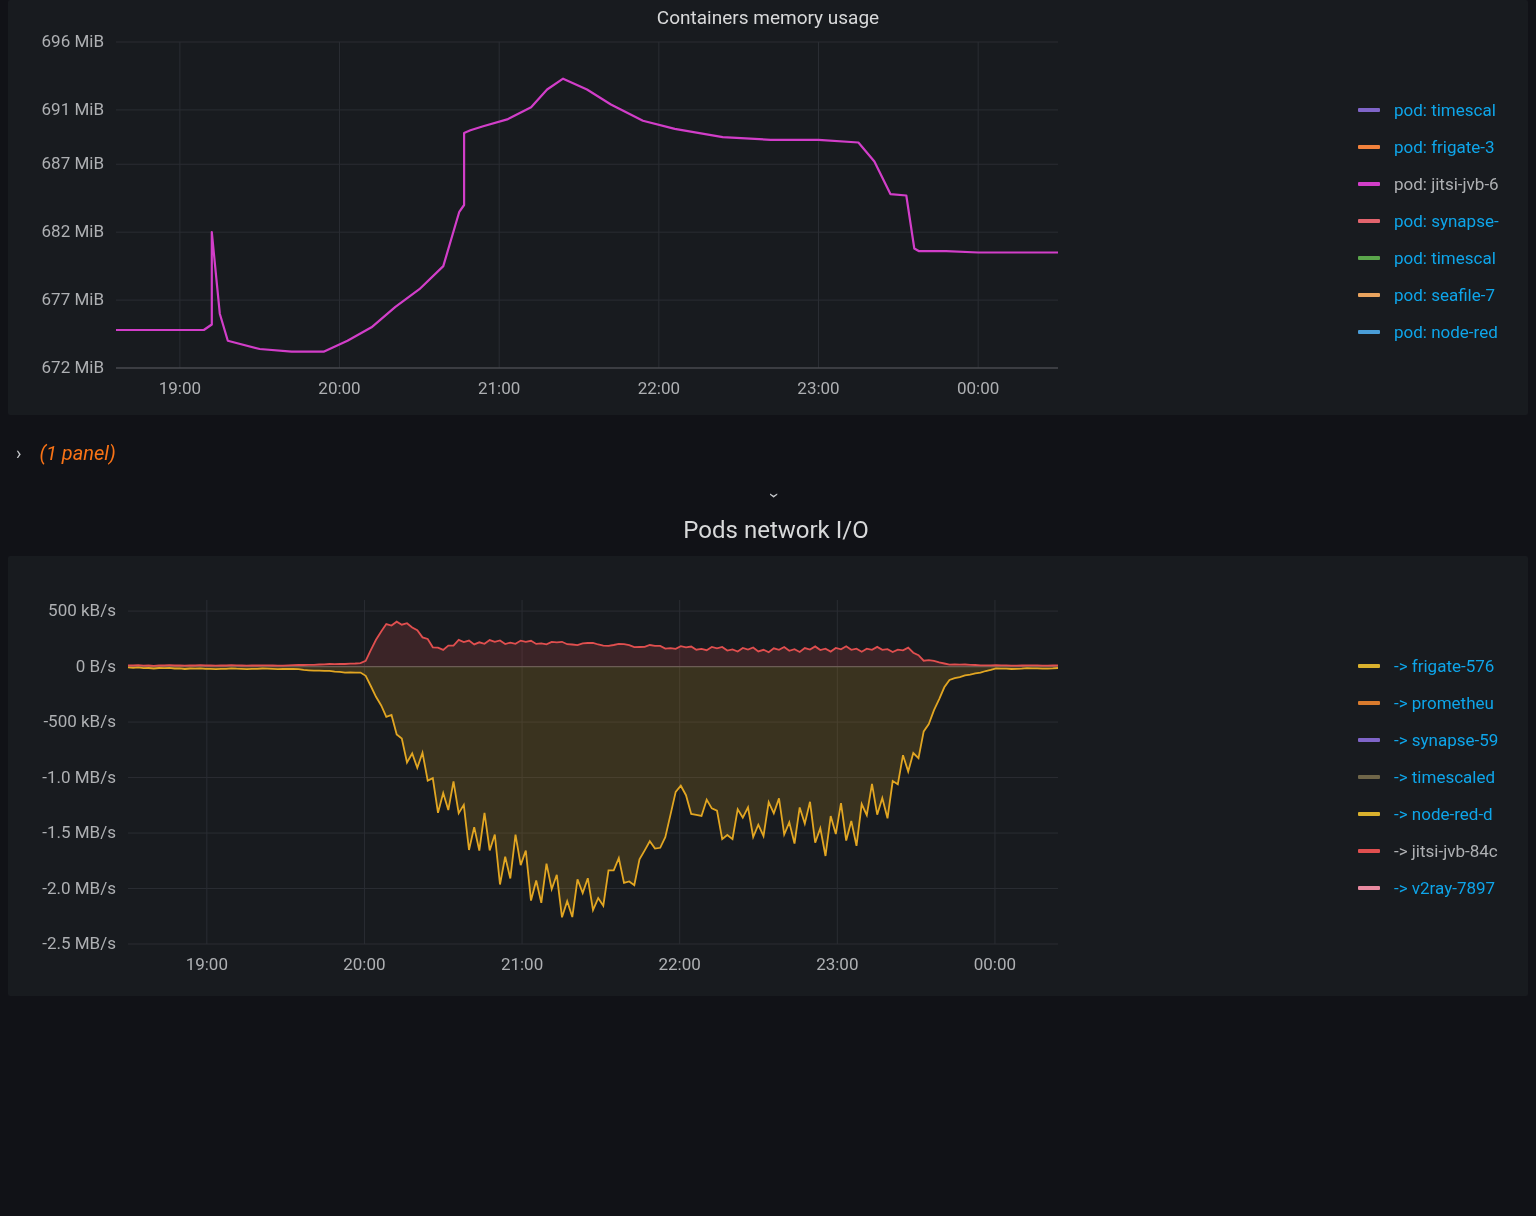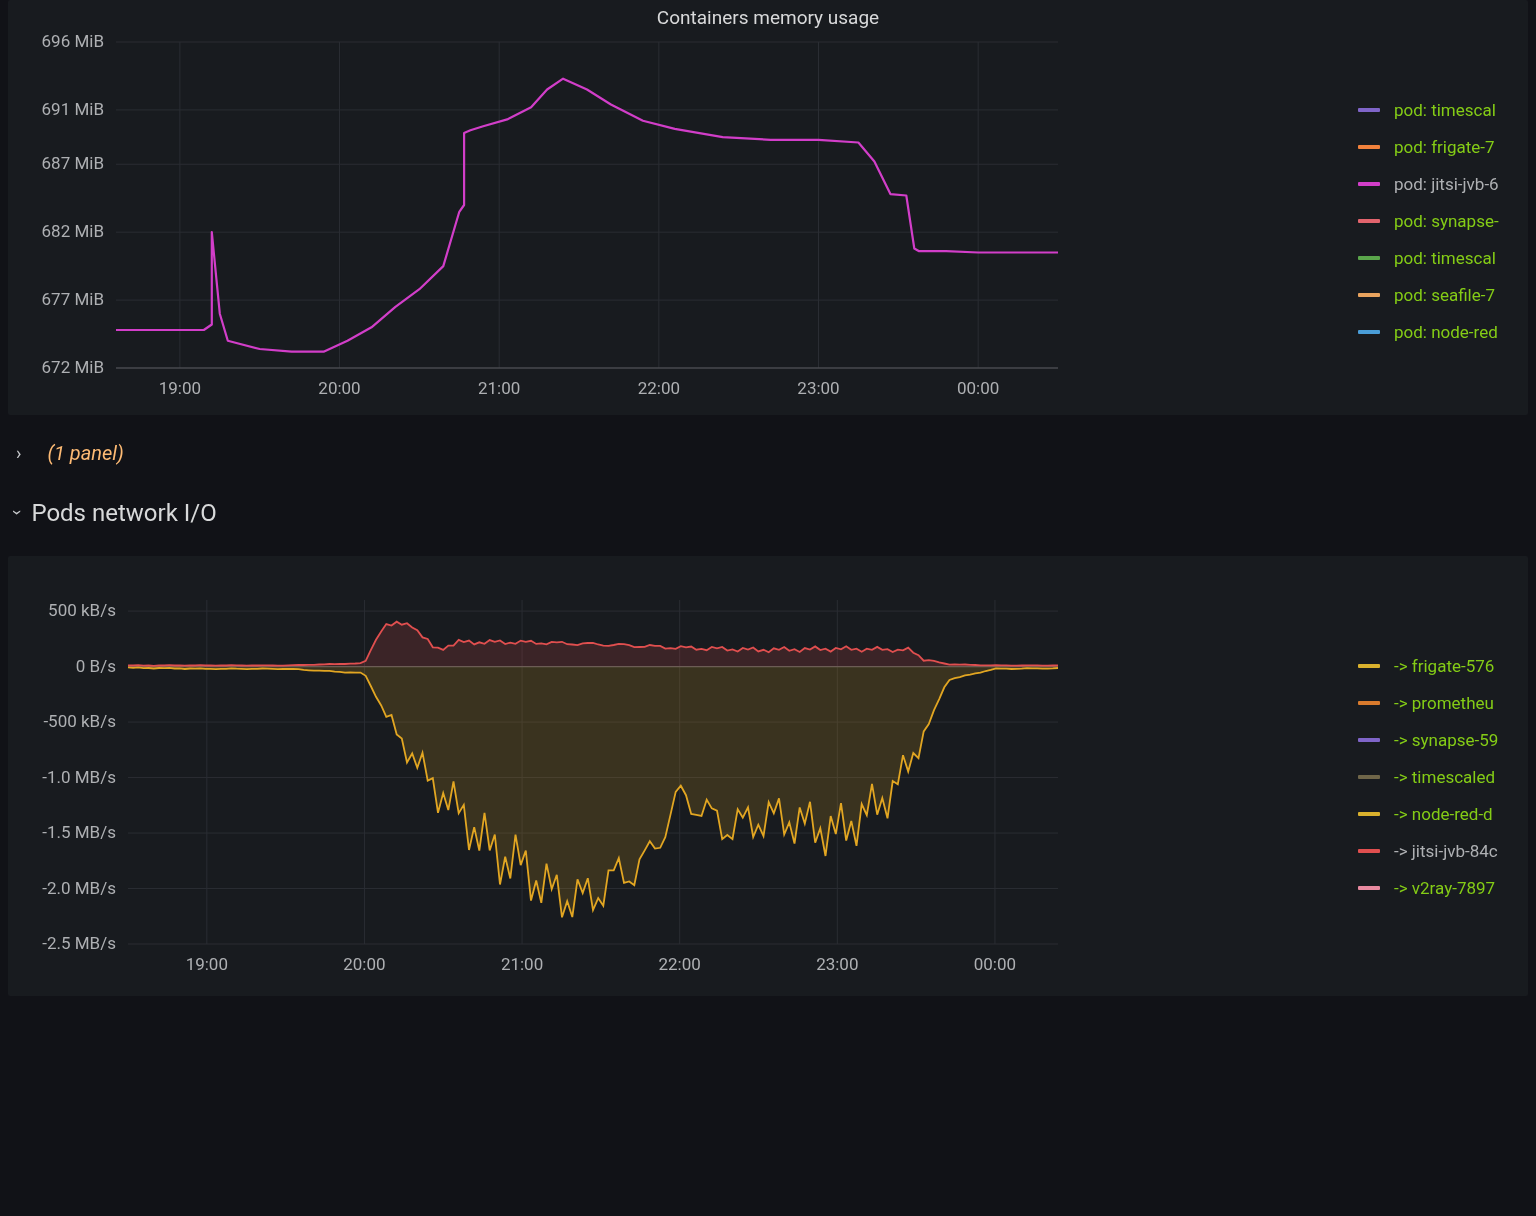--- a/index.html
+++ b/index.html
@@ -3,35 +3,35 @@
 <meta charset="utf-8">
 <style>
   html,body{margin:0;padding:0;background:#111217;color:#c7c9cc;font-family:Roboto,"Helvetica Neue",Arial,sans-serif;font-size:14px;}
   .wrap{width:1536px;height:1216px;overflow:hidden;text-decoration:underline;}
 
   .panel{position:relative;background:#181b1f;border-radius:2px;}
   .panel-title{position:absolute;top:6px;left:0;right:0;text-align:center;color:#d8d9da;font-size:19px;}
   .legend{position:absolute;right:0;display:flex;flex-direction:column;gap:17px;font-size:17px;color:#aeb0b3;}
   .legend-item{display:flex;align-items:center;gap:14px;cursor:pointer;}
   .swatch{width:22px;height:4px;border-radius:1px;}
-  .legend-item.dim{color:#84cc16;}
+  .legend-item.dim{color:#0ea5e9;}
 
   .row-header{height:55px;display:flex;align-items:center;gap:10px;padding-left:18px;color:#d8d9da;font-size:24px;cursor:pointer;}
-  .row-header .sub{color:#fdba74;font-style:italic;font-size:20px;margin-left:16px;}
+  .row-header .sub{color:#f97316;font-style:italic;font-size:20px;margin-left:8px;}
   .chev{font-size:18px;color:#c7c9cc;}
   .grid line{stroke:#2a2d33;stroke-width:1;}
   .grid .major{stroke:#3a3d43;}
   .baseline{stroke:#56585c;stroke-width:1.2;}
 
   
   #panel1{left:8px;top:0;width:1520px;height:415px;position:absolute;}
   
   #panel2{left:8px;top:556px;width:1520px;height:440px;position:absolute;}
   #row1{position:absolute;left:8px;top:425px;width:1520px;}
-  #row2{position:absolute;left:8px;top:485px;width:1520px;}
+  #row2{position:absolute;left:8px;top:485px;width:1520px;flex-direction:column;}
   .row-header{padding-left:8px;}
 </style>
 </head>
 <body>
 <div class="wrap">
 
 <div class="panel" id="panel1">
   <div class="panel-title">Containers memory usage</div>
   <svg id="svg1" width="1060" height="380" style="position:absolute;left:0;top:30px">
         <g class="grid">
@@ -63,21 +63,21 @@
         <line x1="108" x2="1050" y1="338" y2="338" class="baseline"></line>
         <path d="M108.0 300.0 L195.8 300.0 L203.8 294.5 L203.8 202.2 L211.8 283.7 L219.8 310.8 L251.7 319.0 L283.6 321.7 L315.6 321.7 L339.5 310.8 L363.5 297.3 L387.4 276.9 L411.4 259.2 L435.3 236.1 L451.3 181.8 L456.1 175.0 L456.1 103.0 L462.4 100.3 L475.2 96.2 L499.2 89.4 L523.1 77.2 L539.1 59.5 L555.1 48.7 L579.0 59.5 L602.9 74.5 L634.9 90.8 L666.8 98.9 L714.7 107.1 L762.6 109.8 L810.5 109.8 L850.4 112.5 L866.4 131.5 L882.4 164.1 L898.3 165.5 L906.3 218.5 L911.1 221.2 L938.2 221.2 L970.2 222.5 L1050.0 222.5" fill="none" stroke="#d23ec9" stroke-width="2.2" stroke-linejoin="round"></path>
       </svg>
   <div class="legend" id="legend1" style="top:100px;width:170px">
         <div class="legend-item dim">
           <span class="swatch" style="background: rgb(127, 101, 201);"></span>
           <span>pod: timescal</span>
         </div>
         <div class="legend-item dim">
           <span class="swatch" style="background: rgb(242, 130, 60);"></span>
-          <span>pod: frigate-7</span>
+          <span>pod: frigate-3</span>
         </div>
         <div class="legend-item">
           <span class="swatch" style="background: rgb(210, 62, 201);"></span>
           <span>pod: jitsi-jvb-6</span>
         </div>
         <div class="legend-item dim">
           <span class="swatch" style="background: rgb(226, 100, 109);"></span>
           <span>pod: synapse-</span>
         </div>
         <div class="legend-item dim">

